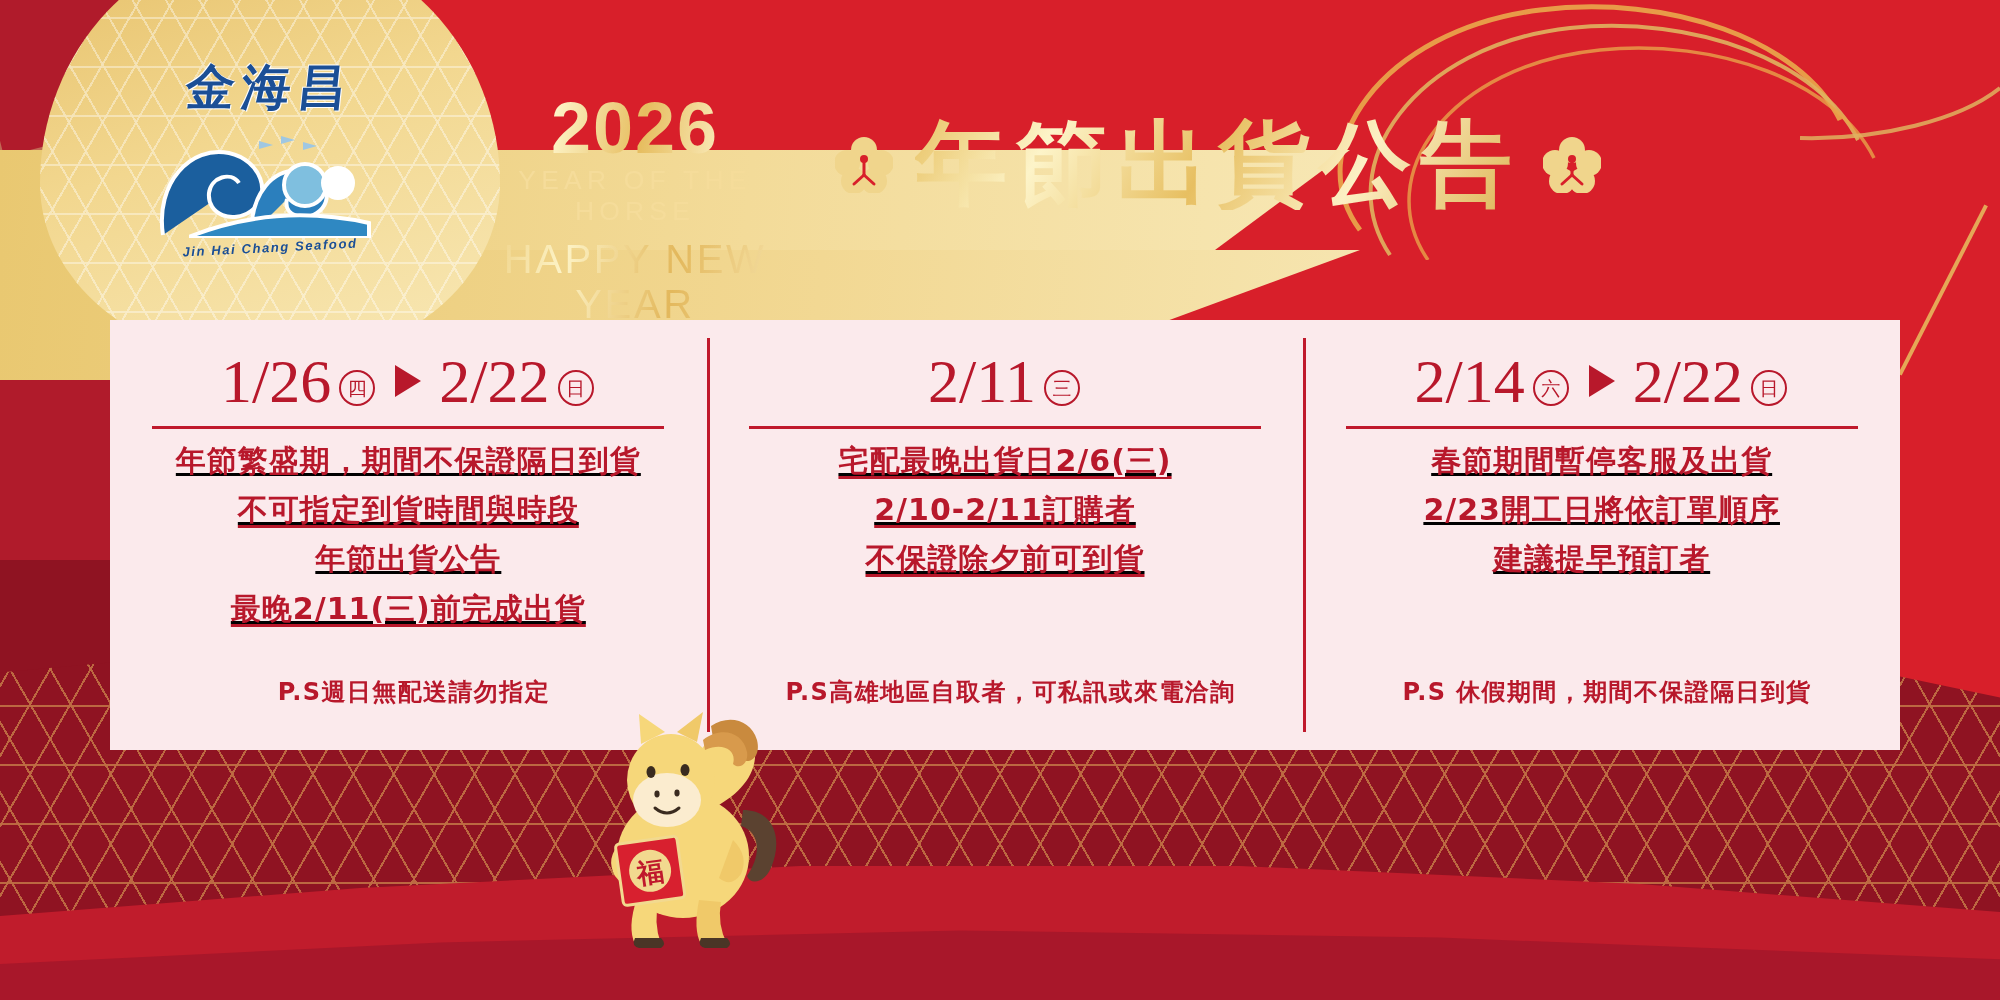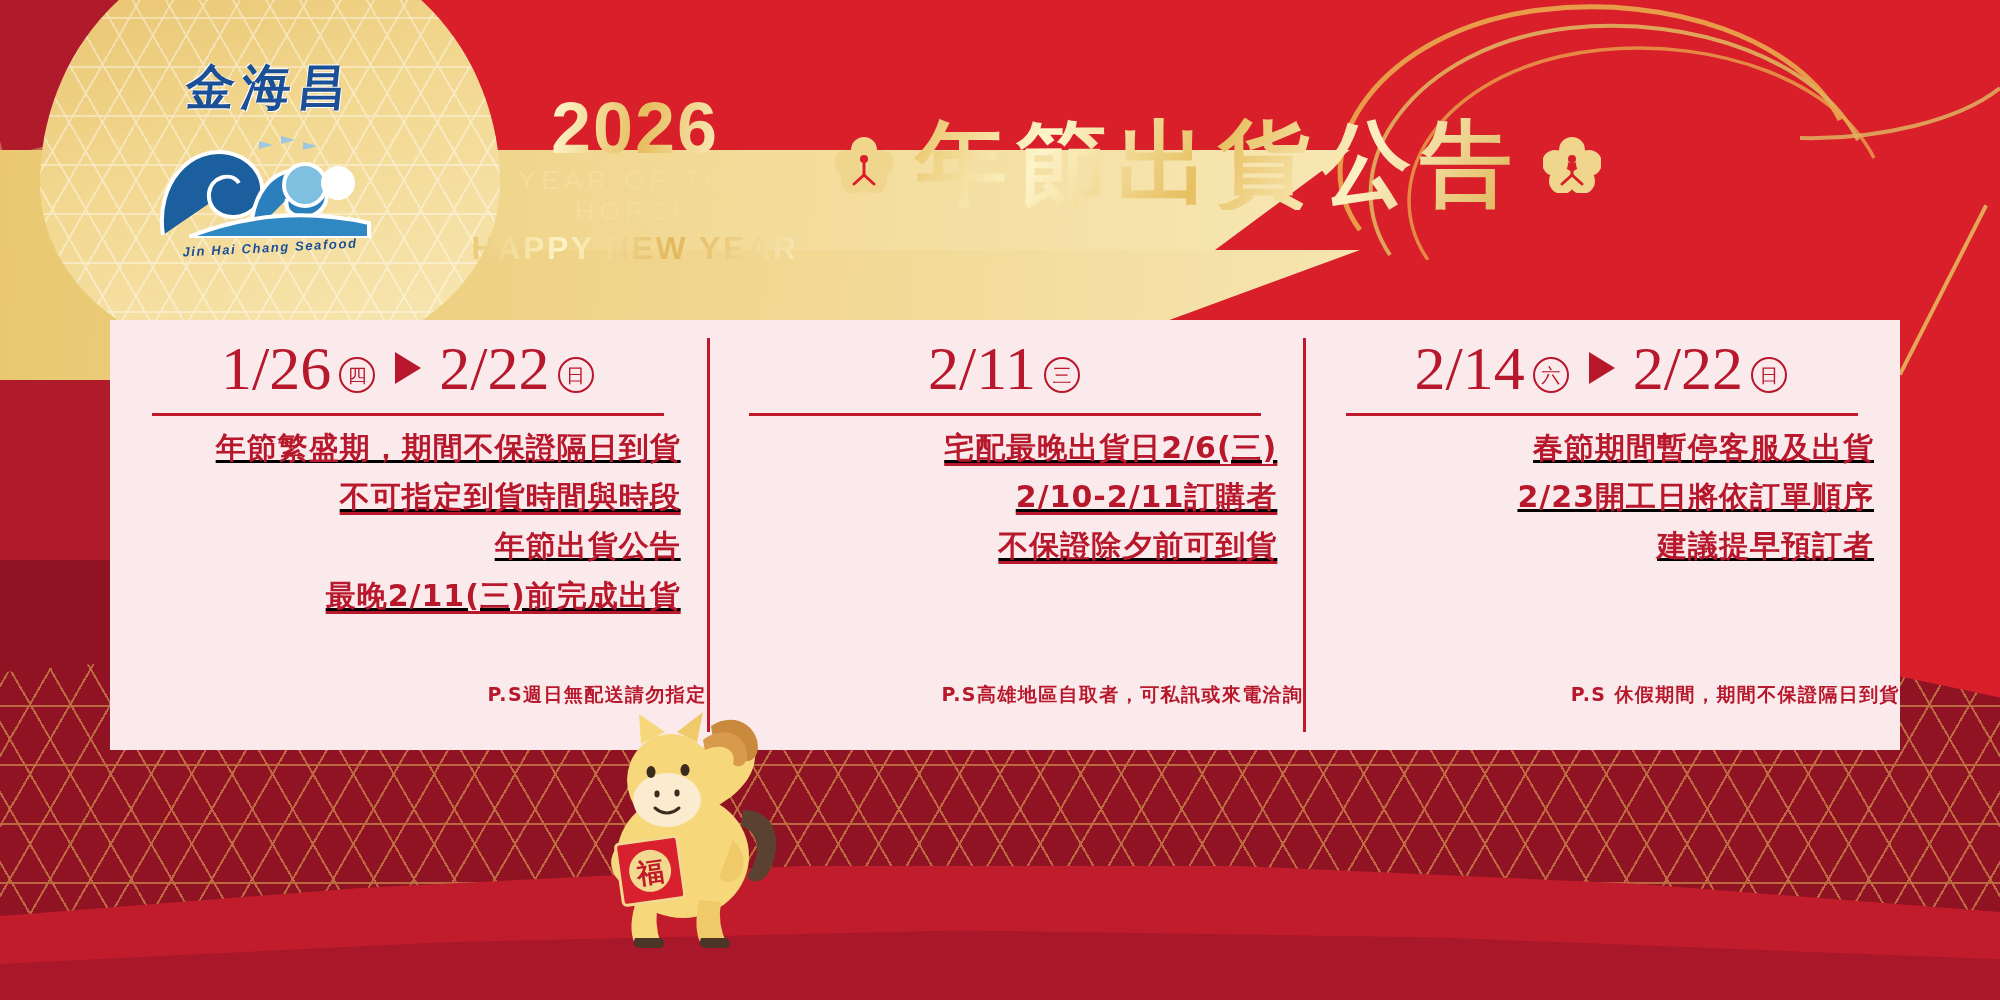--- a/index.html
+++ b/index.html
@@ -74,21 +74,21 @@
   .yr-block{position:absolute;left:455px;top:95px;width:360px;text-align:center;}
   .yr-2026{
     font-size:72px;font-weight:bold;line-height:.92;letter-spacing:2px;
     background:linear-gradient(100deg,#e8c268 0%,#fdf3c6 28%,#e6bd5f 52%,#fbeec0 76%,#dDB254 100%);
     -webkit-background-clip:text;background-clip:text;color:transparent;
   }
   .yr-sub{
     font-size:26.5px;letter-spacing:5.2px;color:#f5dc9a;margin-top:4px;font-weight:500;
   }
   .yr-sub2{
-    font-size:32px;letter-spacing:2.6px;font-weight:bold;margin-top:3px;
+    font-size:40px;letter-spacing:2.6px;font-weight:normal;margin-top:10px;
     background:linear-gradient(100deg,#e8c268 0%,#fdf3c6 30%,#e3b85c 60%,#fbeec0 100%);
     -webkit-background-clip:text;background-clip:text;color:transparent;
   }
 
   .main-title{
     position:absolute;left:835px;top:118px;display:flex;align-items:center;gap:22px;
   }
   .mt-text{
     font-family:"DejaVu Sans","Liberation Sans",sans-serif;
     font-size:92px;font-weight:bold;letter-spacing:9px;line-height:1;
@@ -127,21 +127,21 @@
   .bottom-red-front2{
     position:absolute;left:0;bottom:0;width:2000px;height:120px;background:#a8172a;
     clip-path:polygon(0 70%, 22% 52%, 48% 42%, 72% 48%, 100% 66%, 100% 100%, 0 100%);
   }
 
   
   .cards{
     position:absolute;left:110px;top:320px;width:1790px;height:430px;
     background:#fbeaec;display:flex;
   }
-  .card{flex:1;position:relative;padding:17px 26px 0;text-align:right;}
+  .card{flex:1;position:relative;padding:30px 26px 0;text-align:center;}
   .card + .card::before{
     content:"";position:absolute;left:0;top:18px;bottom:18px;width:3px;background:#c0192c;
   }
   .card-date{
     font-family:"Liberation Serif","DejaVu Serif",serif;
     color:#b8182b;font-size:62px;line-height:1;
     display:flex;align-items:center;justify-content:center;gap:6px;white-space:nowrap;
   }
   .circ{
     display:inline-flex;align-items:center;justify-content:center;
@@ -156,21 +156,21 @@
   .date-rule{height:3px;background:#c0192c;margin:14px auto 0;width:94%;}
   .card-body{margin-top:12px;text-decoration:underline;}
   .card-body p{
     margin:0 0 9px;color:#b8182b;font-size:30px;line-height:1.34;
     font-family:"DejaVu Sans","Liberation Sans",sans-serif;font-weight:bold;
     letter-spacing:1px;
   }
   .card-body p.ul{text-decoration:underline;text-underline-offset:5px;text-decoration-thickness:2.5px;}
   .card-ps{
     position:absolute;left:11px;right:0;bottom:42px;
-    color:#b8182b;font-size:19px;letter-spacing:1.4px;font-weight:bold;
+    color:#b8182b;font-size:24px;letter-spacing:1.4px;font-weight:bold;
     font-family:"DejaVu Sans","Liberation Sans",sans-serif;
   }
 
   
   .horse{position:absolute;left:575px;top:660px;width:230px;height:290px;z-index:5;}
   .horse svg{width:100%;height:100%;display:block;}
 </style>
 </head>
 <body>
 

